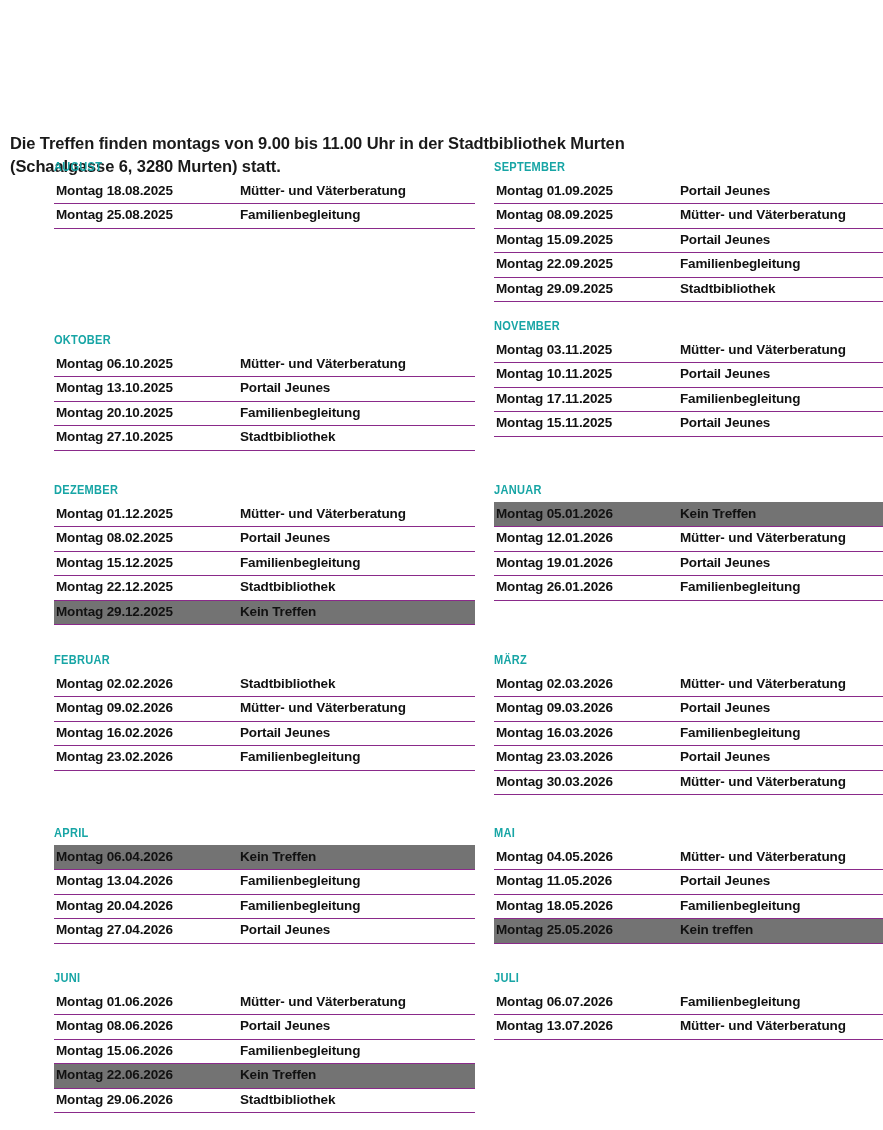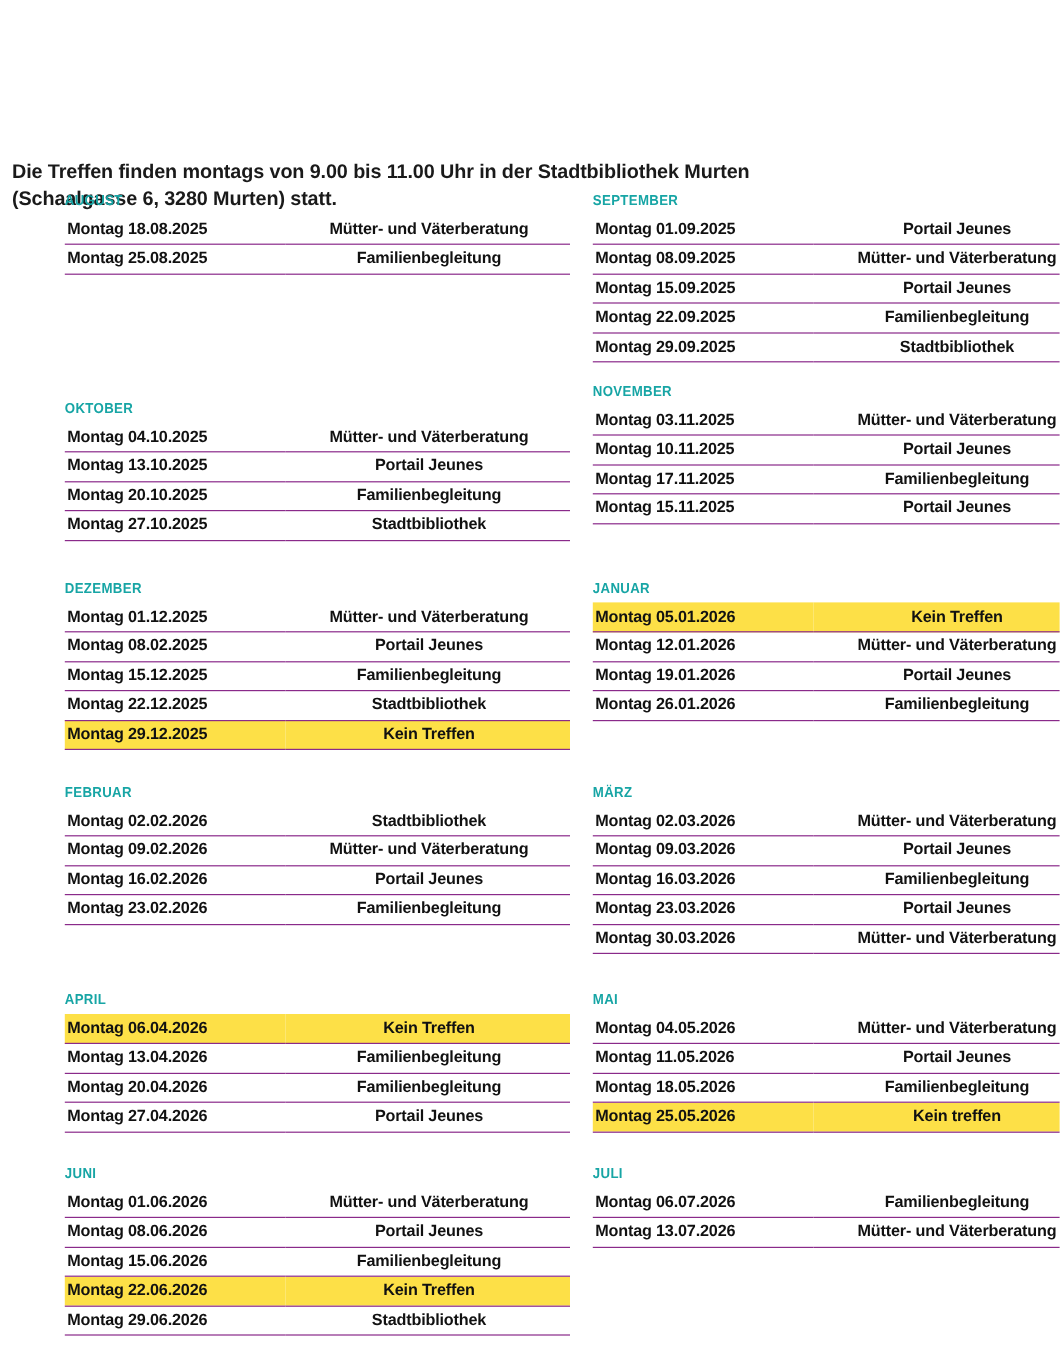--- a/index.html
+++ b/index.html
@@ -123,24 +123,23 @@
     vertical-align: middle;
     line-height: 22px;
     letter-spacing: -0.15px;
     white-space: nowrap;
   }
   table.month-table td.date-cell {
     width: 182px;
   }
   table.month-table td.activity-cell {
     width: auto;
-    text-align: center;
   }
   table.month-table tr.highlight td {
-    background: #fde047;
+    background: #737373;
   }
 </style>
 </head>
 <body>
 
 <div class="page">
 
 
   <div class="intro">
     <div>Die Treffen finden montags von 9.00 bis 11.00 Uhr in der Stadtbibliothek Murten</div>
@@ -188,21 +187,21 @@
               <td class="activity-cell">Stadtbibliothek</td>
             </tr>
           </tbody>
         </table>
       </div>
       <div class="month-block left" style="top: 173px;">
         <div class="month-name">OKTOBER</div>
         <table class="month-table">
           <tbody>
             <tr>
-              <td class="date-cell">Montag 04.10.2025</td>
+              <td class="date-cell">Montag 06.10.2025</td>
               <td class="activity-cell">Mütter- und Väterberatung</td>
             </tr>
             <tr>
               <td class="date-cell">Montag 13.10.2025</td>
               <td class="activity-cell">Portail Jeunes</td>
             </tr>
             <tr>
               <td class="date-cell">Montag 20.10.2025</td>
               <td class="activity-cell">Familienbegleitung</td>
             </tr>

